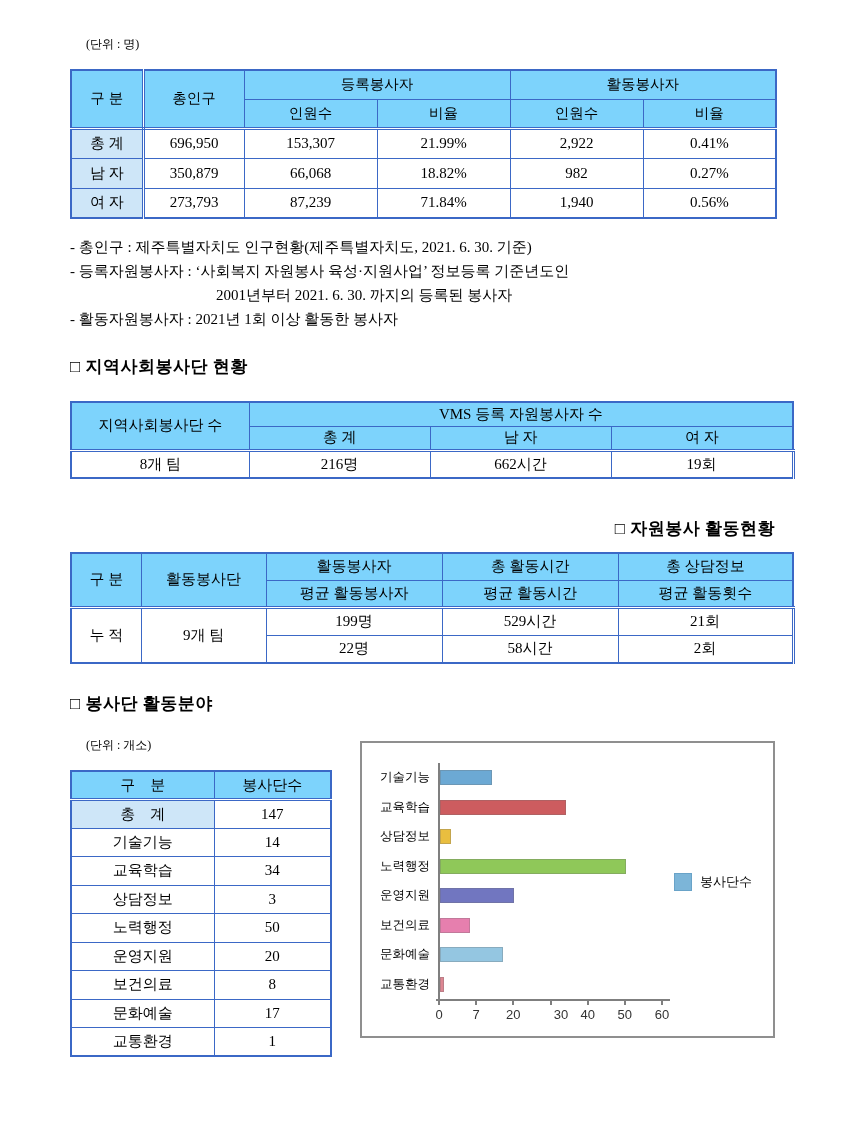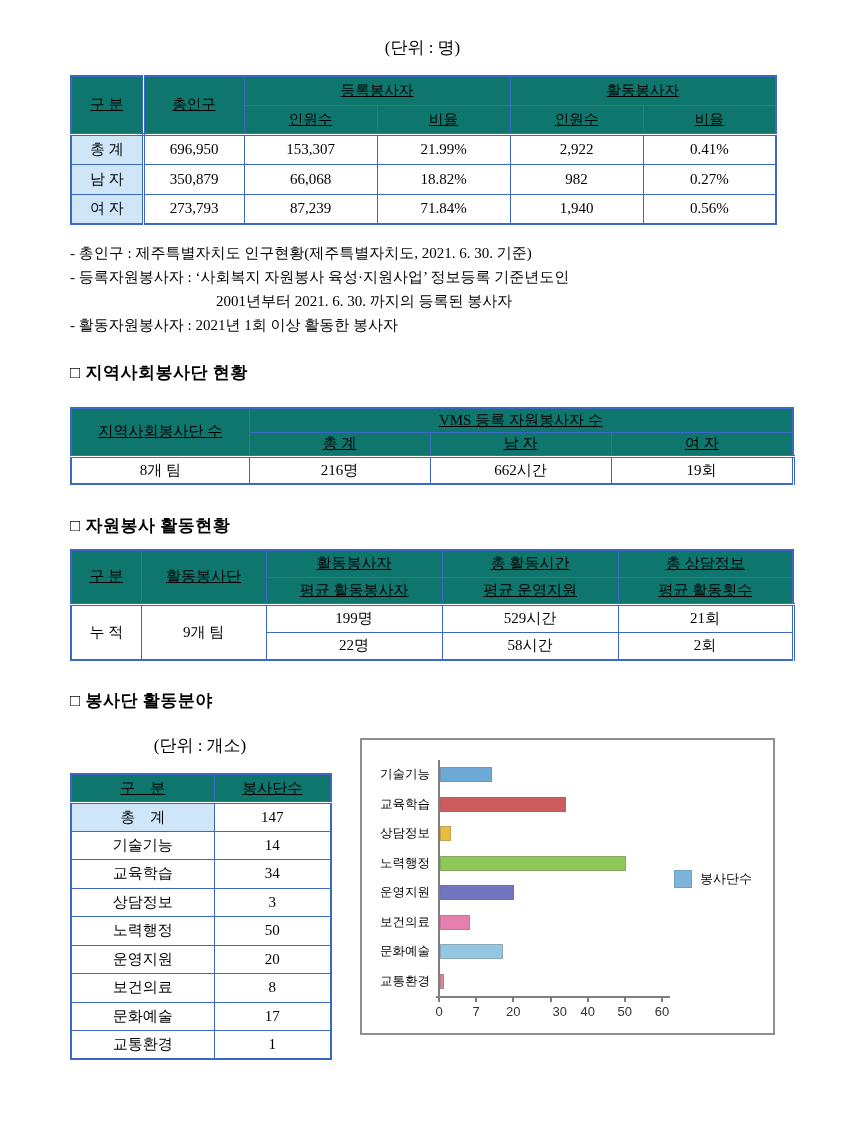--- a/index.html
+++ b/index.html
@@ -1,48 +1,48 @@
 <!DOCTYPE html>
 <html><head>
 <meta charset="utf-8">
 <style>
   html,body{margin:0;padding:0;background:#fff;}
   .page{position:relative;width:842px;height:1124px;background:#ffffff;overflow:hidden;
         font-family:"Liberation Serif",serif;color:#000;}
   .content{padding:26px 67px 0 70px;}
 
   .sec-title{font-size:17px;font-weight:bold;margin:0;letter-spacing:0.5px;}
-  .unit{font-size:17px;text-align:center;margin:16px;}
+  .unit{font-size:12px;text-align:left;margin:16px;}
   .unit1{margin-top:10px;}
 
   table{border-collapse:collapse;table-layout:fixed;}
   .tbl{border:2px solid #3B68C6;}
   .tbl th,.tbl td{border:1px solid #3B68C6;text-align:center;vertical-align:middle;
                   padding:0;font-weight:normal;font-size:15px;overflow:hidden;white-space:pre;}
-  .tbl th{background:#0f766e;text-decoration:underline;}
+  .tbl th{background:#7dd3fc;}
   .tbl td{background:#fff;}
   .tbl td.lab{background:#CEE6F8;}
   .db{border-bottom:3px double #3B68C6 !important;}
   .dr{border-right:3px double #3B68C6 !important;}
 
   .t1{width:705px;margin-top:8px;}
   .t1 th{font-family:"Liberation Sans",sans-serif;font-size:14.5px;}
   .t1 tr.hr{height:29px;}
   .t1 tr.dr30{height:30px;}
 
   .notes{margin-top:16px;font-size:15px;line-height:24px;}
   .notes div{white-space:pre;}
   .note-indent{padding-left:146px;}
 
   .title2{margin-top:24px;}
   .t2{width:722px;margin-top:23px;}
   .t2 tr.hr{height:24px;}
   .t2 tr.dr{height:28px;}
 
-  .title3{margin-top:29px;}
+  .title3{margin-top:38px;text-align:right;}
   .t3{width:722px;margin-top:12px;}
   .t3 tr.hr{height:27px;}
   .t3 tr.dr{height:28px;}
 
   .title4{margin-top:28px;}
   .bottom-row{display:flex;align-items:flex-start;margin-top:6px;}
   .left-col{width:260px;}
   .t4{width:260px;margin-top:4px;}
   .t4 tr{height:28.5px;}
 
@@ -164,21 +164,21 @@
     <tbody>
           <tr class="hr">
       <th rowspan="2" class="db">구 분</th>
       <th rowspan="2" class="db">활동봉사단</th>
       <th>활동봉사자</th>
       <th>총 활동시간</th>
       <th>총 상담정보</th>
     </tr>
     <tr class="hr">
       <th class="db">평균 활동봉사자</th>
-      <th class="db">평균 운영지원</th>
+      <th class="db">평균 활동시간</th>
       <th class="db">평균 활동횟수</th>
     </tr>
     <tr class="dr">
       <td rowspan="2">누 적</td>
       <td rowspan="2">9개 팀</td>
       <td>199명</td>
       <td>529시간</td>
       <td>21회</td>
     </tr>
     <tr class="dr">
@@ -267,21 +267,21 @@
             <div class="c-bar" style="left: 78px; top: 204px; height: 15px; width: 63px; background: rgb(148, 198, 225);"></div>
             <div class="c-label" style="top: 226.5px; height: 29.5px;">교통환경</div>
             <div class="c-bar" style="left: 78px; top: 233.5px; height: 15px; width: 4px; background: rgb(221, 134, 146);"></div>
             <div class="c-tick" style="left: 76px;"></div>
             <div class="c-ticklab" style="left: 62px;">0</div>
             <div class="c-tick" style="left: 113.167px;"></div>
             <div class="c-ticklab" style="left: 99.1667px;">7</div>
             <div class="c-tick" style="left: 150.333px;"></div>
             <div class="c-ticklab" style="left: 136.333px;">20</div>
             <div class="c-tick" style="left: 187.5px;"></div>
-            <div class="c-ticklab" style="left: 175px; text-align: right;">30</div>
+            <div class="c-ticklab" style="left: 184px;">30</div>
             <div class="c-tick" style="left: 224.667px;"></div>
             <div class="c-ticklab" style="left: 210.667px;">40</div>
             <div class="c-tick" style="left: 261.833px;"></div>
             <div class="c-ticklab" style="left: 247.833px;">50</div>
             <div class="c-tick" style="left: 299px;"></div>
             <div class="c-ticklab" style="left: 285px;">60</div>
           </div>
     </div>
   </div>
 

